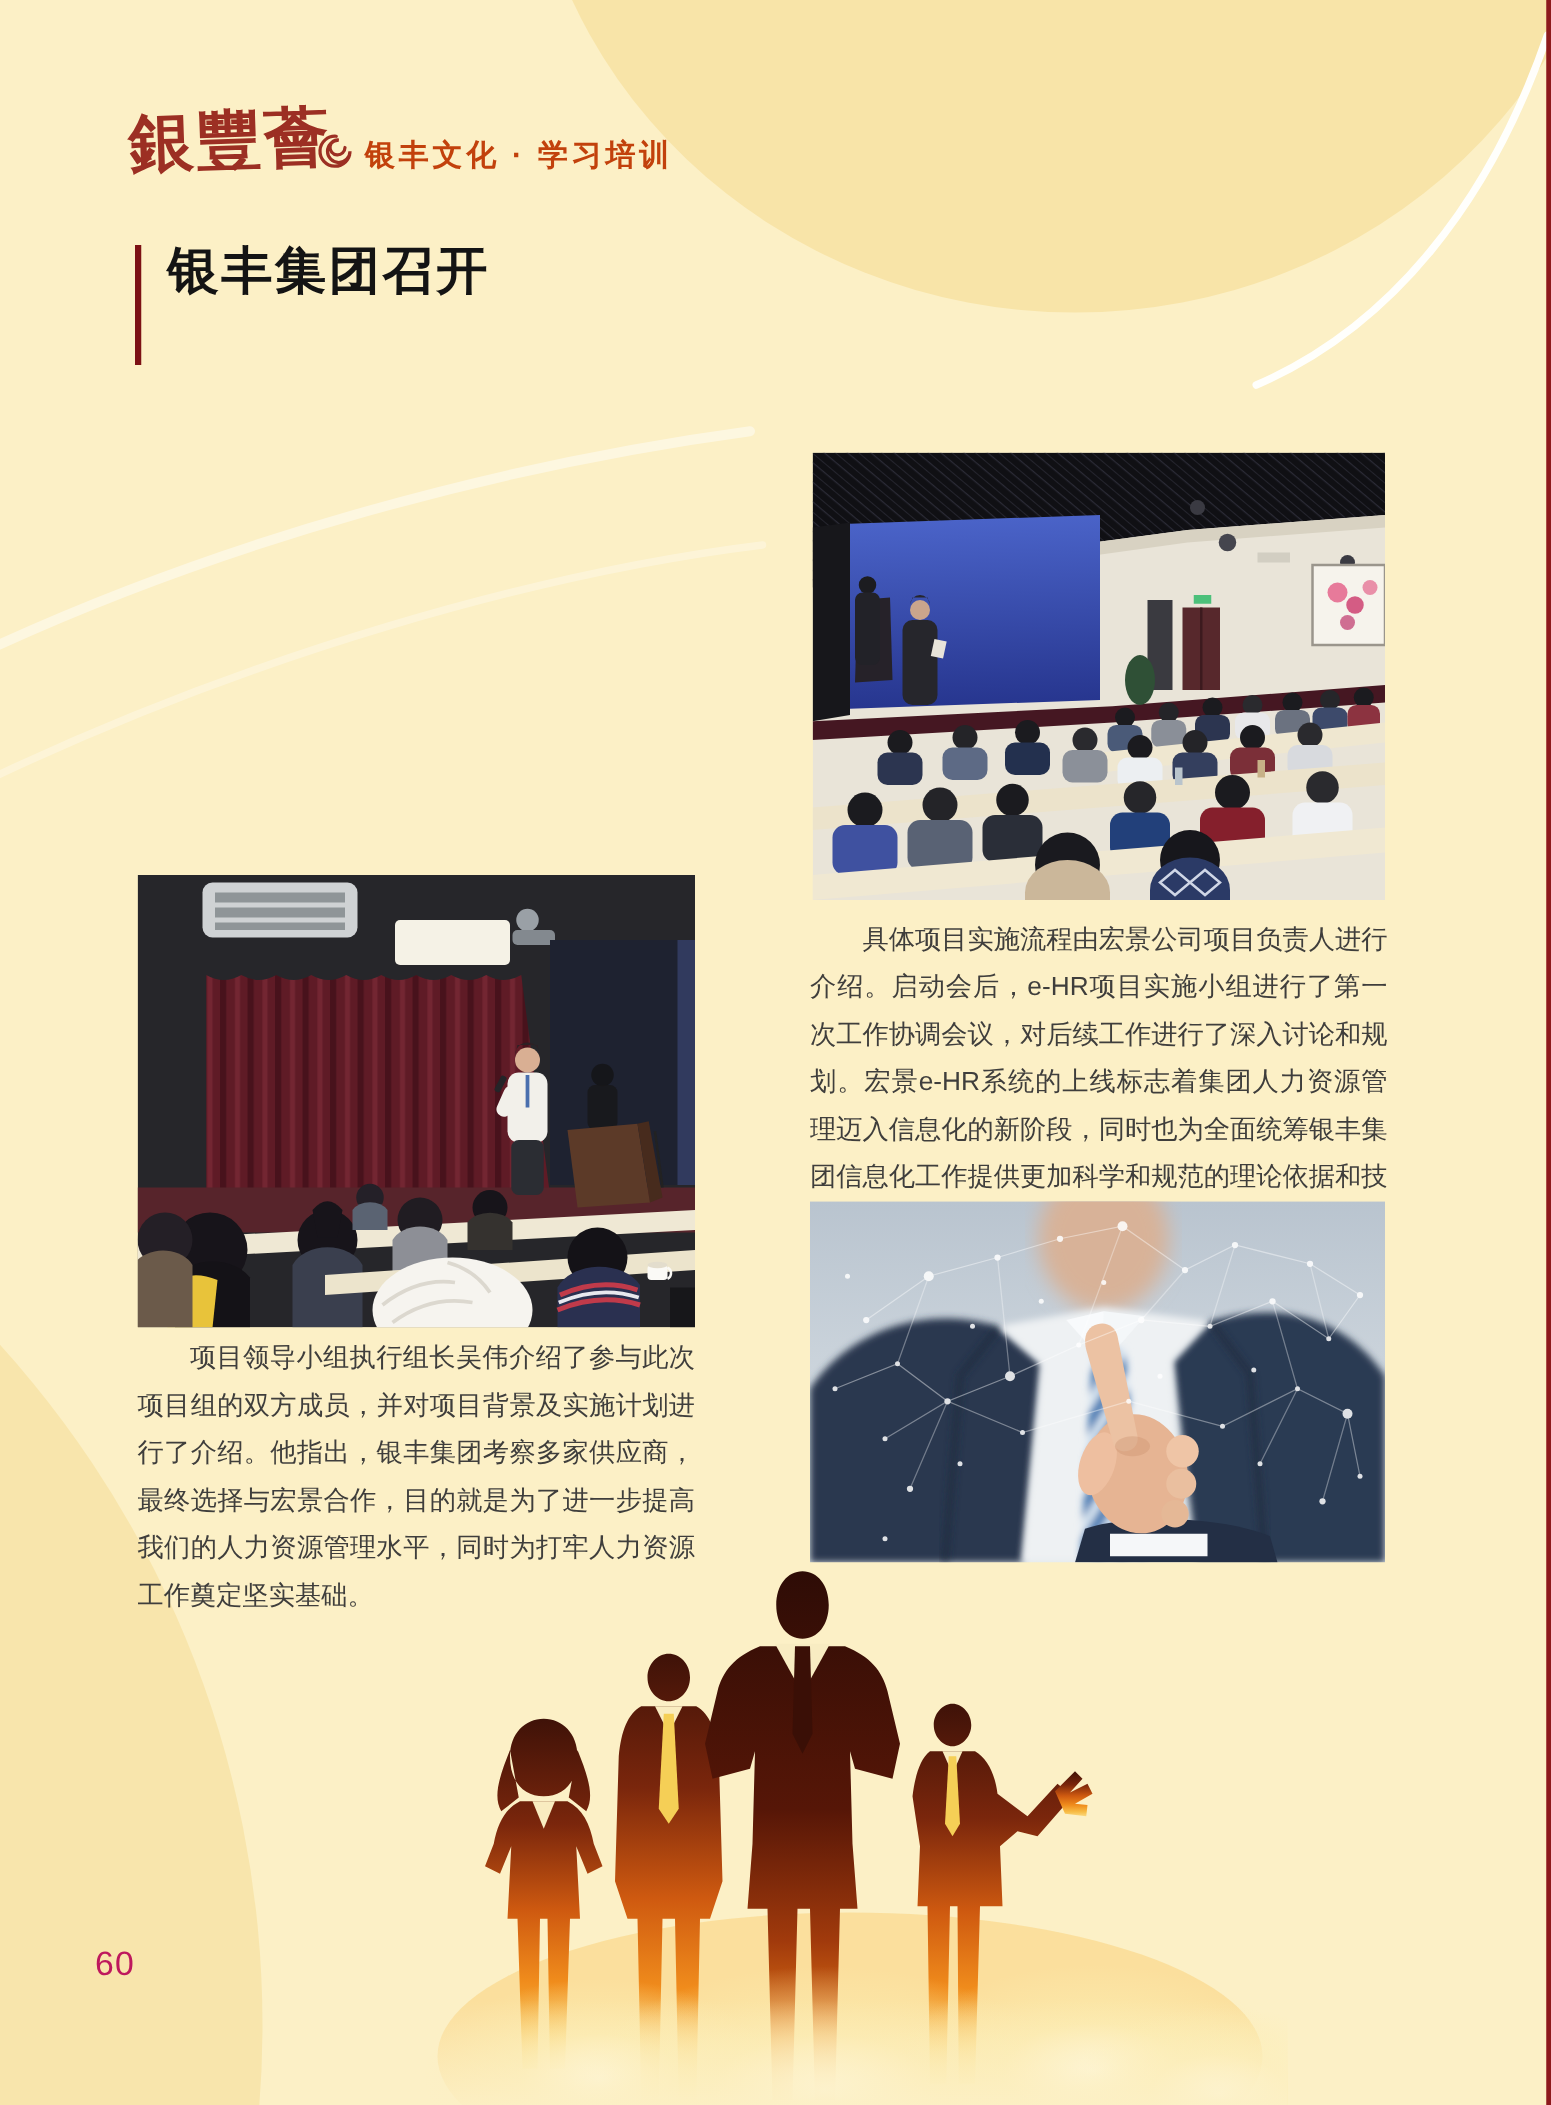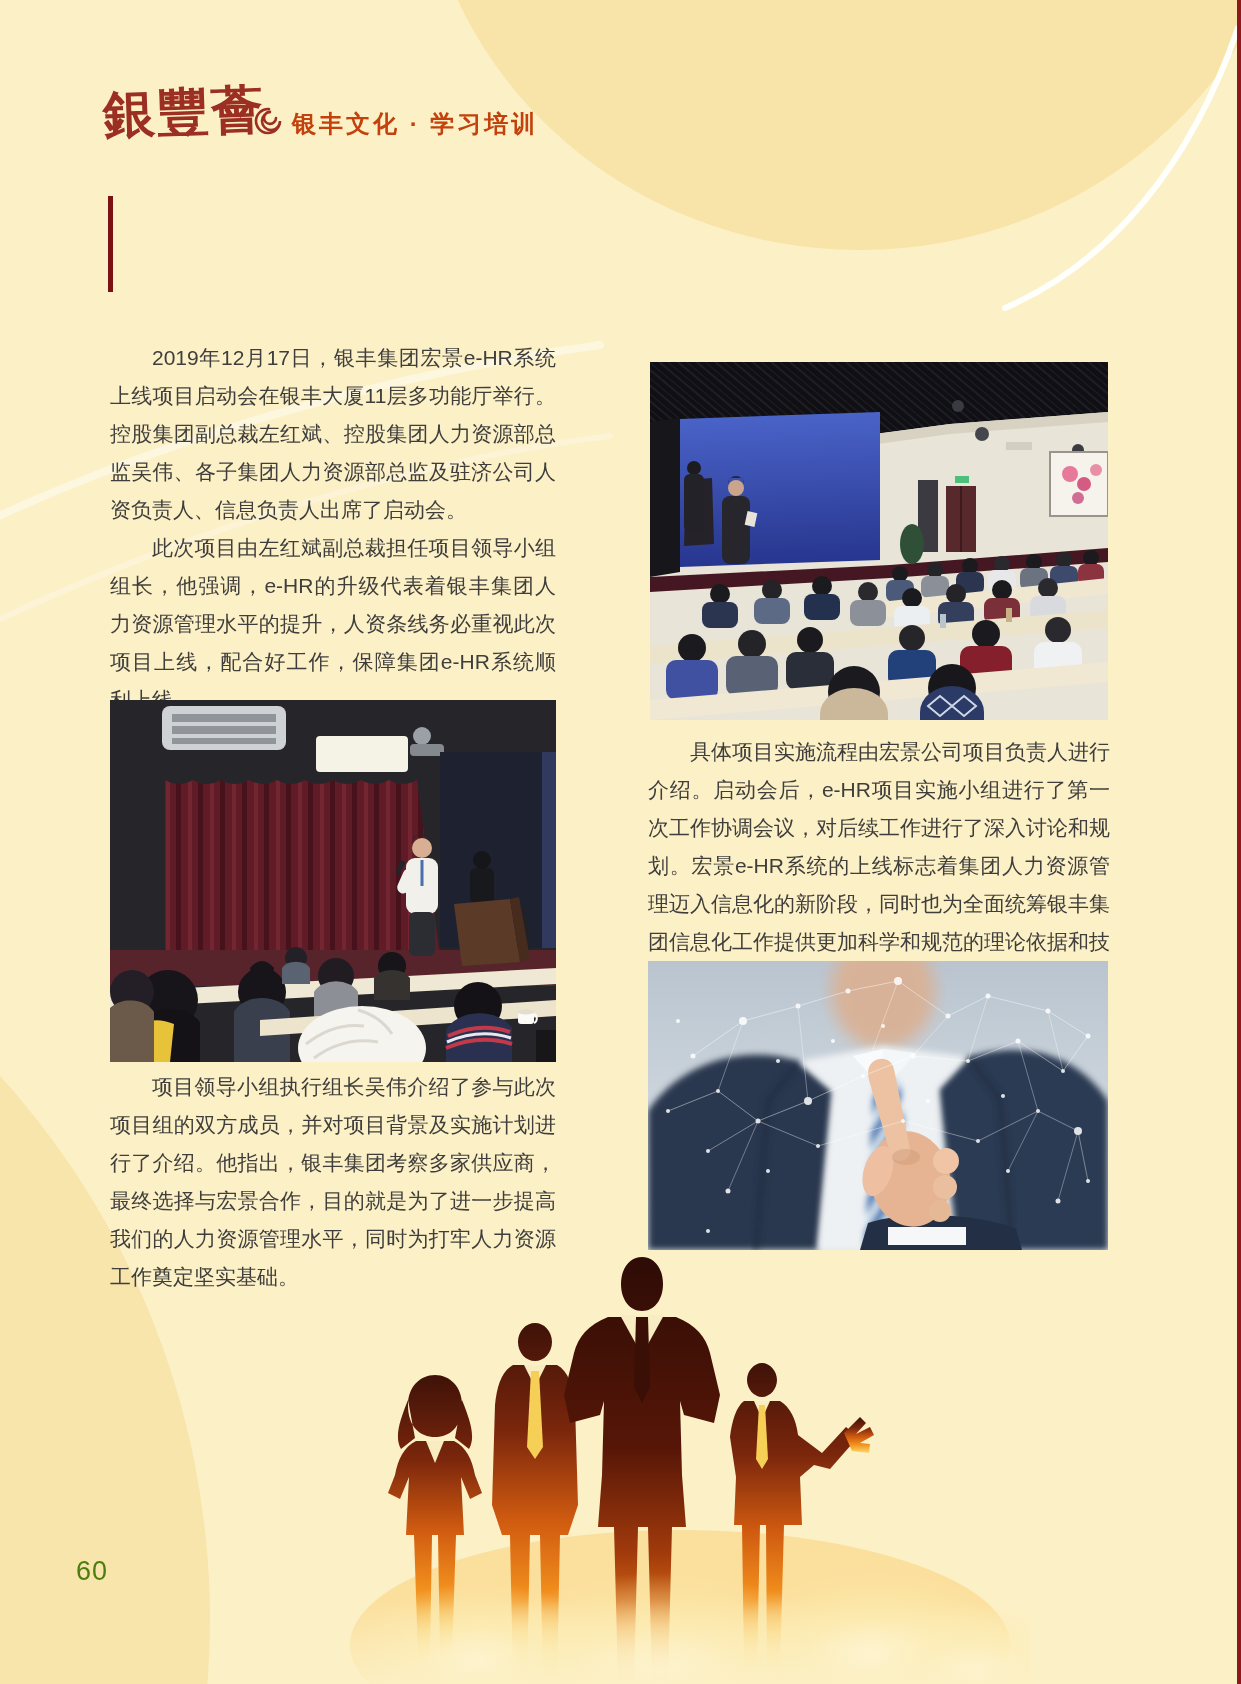--- a/index.html
+++ b/index.html
@@ -26,21 +26,21 @@
   .col-text p{margin:0;text-indent:2em;}
   .lt1{left:110px;top:339px;width:446px;}
   .lt2{left:110px;top:1068px;width:446px;}
   .rt1{left:648px;top:733px;width:462px;}
   
   .photo{position:absolute;overflow:hidden;}
   .ph1{left:650px;top:362px;width:458px;height:358px;}
   .ph2{left:110px;top:700px;width:446px;height:362px;}
   .ph3{left:648px;top:961px;width:460px;height:289px;}
   .silhouettes{position:absolute;left:330px;top:1175px;width:700px;height:509px;}
-  .page-number{position:absolute;left:76px;top:1556px;font-size:27px;color:#4d7c0f;letter-spacing:1px;}
+  .page-number{position:absolute;left:76px;top:1556px;font-size:27px;color:#be185d;letter-spacing:1px;}
 </style>
 </head>
 <body>
 
 <div class="page">
 
   <div class="blob blob-top"></div>
   <div class="blob blob-bottomleft"></div>
   <svg class="deco-arcs" width="1241" height="1684" viewBox="0 0 1241 1684">
     <path d="M1238,28 C1192,162 1112,262 1005,308" fill="none" stroke="#ffffff" stroke-width="6" stroke-linecap="round" opacity="0.95"></path>
@@ -50,26 +50,23 @@
   <div class="edge-strip"></div>
 
   <div class="logo">銀豐薈</div>
   <svg class="swirl" width="30" height="30" viewBox="0 0 30 30">
     <path d="M16,3 A 12,12 0 1 0 27,15 A 9,9 0 1 1 18,6 A 6,6 0 1 0 23,12" fill="none" stroke="#9c2f23" stroke-width="2.6" stroke-linecap="round"></path>
   </svg>
   <div class="tagline">银丰文化 · 学习培训</div>
 
   <div class="title-bar"></div>
   <div class="title">
-  </div>
-
-  <div class="col-text lt1">
-    <p>2019年12月17日，银丰集团宏景e-HR系统上线项目启动会在银丰大厦11层多功能厅举行。控股集团副总裁左红斌、控股集团人力资源部总监吴伟、各子集团人力资源部总监及驻济公司人资负责人、信息负责人出席了启动会。</p>
-    <p>此次项目由左红斌副总裁担任项目领导小组组长，他强调，e-HR的升级代表着银丰集团人力资源管理水平的提升，人资条线务必重视此次项目上线，配合好工作，保障集团e-HR系统顺利上线。</p>
-  </div>
+    <div>银丰集团召开</div>
+  </div>
+
 
   <div class="photo ph1">
     <svg width="458" height="358" viewBox="0 0 458 358">
       <defs>
         <pattern id="ceilgrid" width="12" height="12" patternTransform="rotate(40)" patternUnits="userSpaceOnUse">
           <path d="M0 0 H12 M0 6 H12" stroke="#2b2b36" stroke-width="1"></path>
         </pattern>
         <linearGradient id="scrGrad" x1="0" y1="0" x2="0" y2="1">
           <stop offset="0" stop-color="#4a63c8"></stop>
             <stop offset="1" stop-color="#27368f"></stop>

